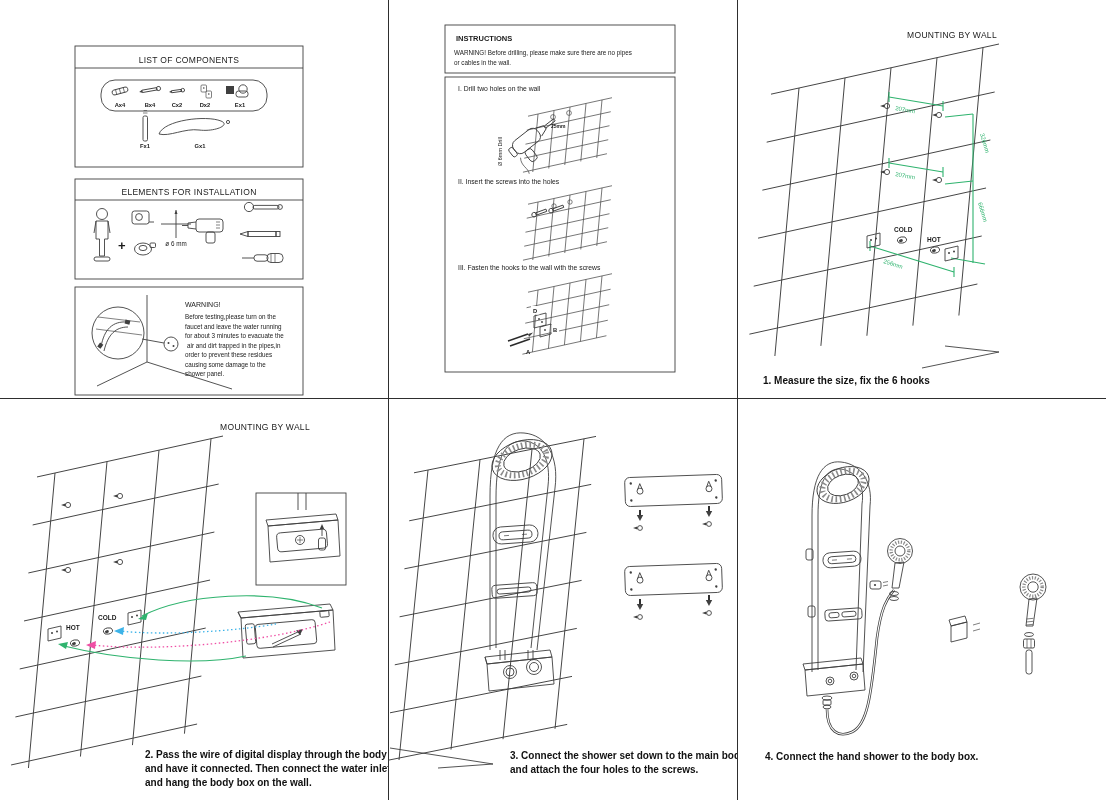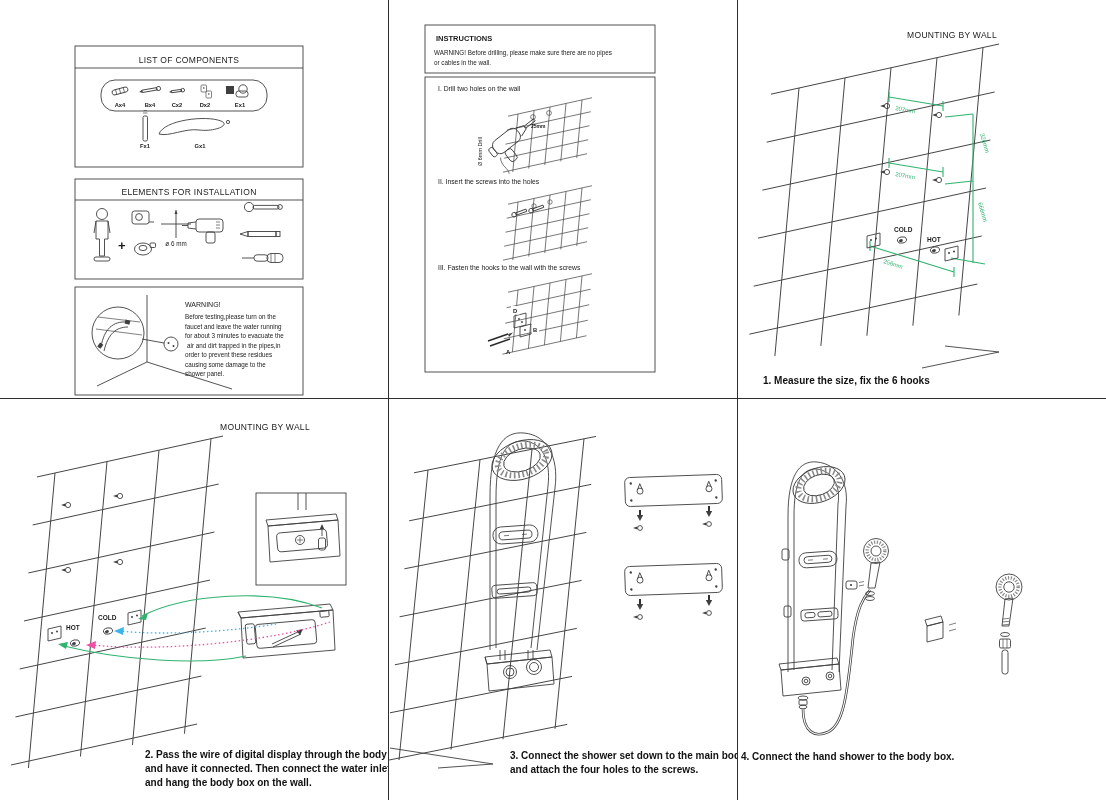--- a/index.html
+++ b/index.html
@@ -180,21 +180,21 @@
       <text class="sml" x="185" y="311.5">faucet and leave the water running</text>
       <text class="sml" x="185" y="321">for about 3 minutes to evacuate the</text>
       <text class="sml" x="187" y="330.5">air and dirt trapped in the pipes,in</text>
       <text class="sml" x="185" y="340">order to prevent these residues</text>
       <text class="sml" x="185" y="349.5">causing some damage to the</text>
       <text class="sml" x="185" y="359">shower panel.</text>
     </g>
   </svg>
   </div>
 
-  <div class="panel" style="left:368px;top:0">
+  <div class="panel" style="left:388px;top:0">
   <svg width="349" height="398" viewBox="0 0 349 398">
     <rect class="ln" x="57" y="25" width="230" height="48"></rect>
     <rect class="ln" x="57" y="77" width="230" height="295"></rect>
     <text x="68" y="41" font-size="7.5" font-weight="700">INSTRUCTIONS</text>
     <text class="sml" x="66" y="55">WARNING!  Before drilling, please make sure there are no pipes</text>
     <text class="sml" x="66" y="65">or cables in the wall.</text>
 
     <text class="stp" x="70" y="91">I. Drill two holes on the wall</text>
 
     <g>
@@ -587,21 +587,21 @@
         </g>
     <g transform="translate(321,215)">
           <path class="blk" d="M -7 0 L -2.6 -1.6 L -2.6 1.6 Z"></path>
           <circle class="ln" cx="0" cy="0" r="2.4"></circle>
         </g>
     <text class="cap" x="122" y="361">3. Connect the shower set down to the main body</text>
     <text class="cap" x="122" y="375">and attach the four holes to the screws.</text>
   </svg>
   </div>
 
-  <div class="panel" style="left:713px;top:398px">
+  <div class="panel" style="left:737px;top:398px">
   <svg width="369" height="402" viewBox="0 0 369 402">
     <g>
       <path class="ln" d="M 75 274 L 75 118 C 75 78 86 62 104 64 C 124 66 136 84 133 108 L 126 274"></path>
       <path class="ln" d="M 81 272 L 81 118 C 81 84 89 70 104 71 C 119 73 128 87 125 106 L 119 272"></path>
       <g transform="rotate(-20 106 87)">
         <ellipse class="ln" cx="106" cy="87" rx="27" ry="17"></ellipse>
         <ellipse cx="106" cy="87" rx="21.5" ry="13" fill="none" stroke="#8a8a8a" stroke-width="6" stroke-dasharray="1.6 2.6"></ellipse>
         <ellipse class="ln" cx="106" cy="87" rx="16" ry="10"></ellipse>
       </g>
       <rect class="ln" x="69" y="151" width="7" height="11" rx="2"></rect>

